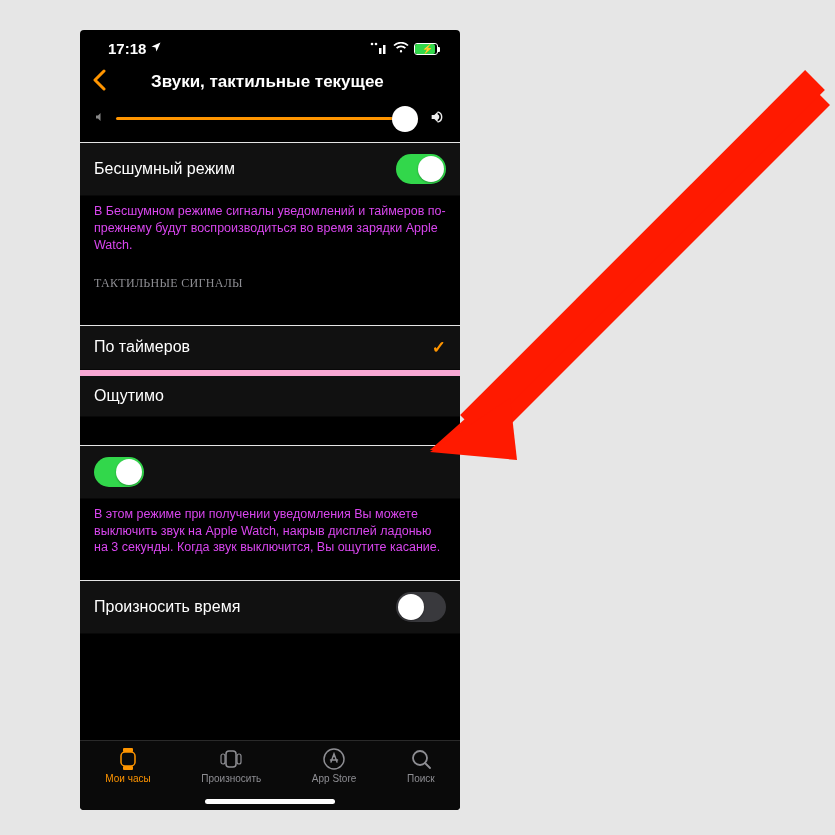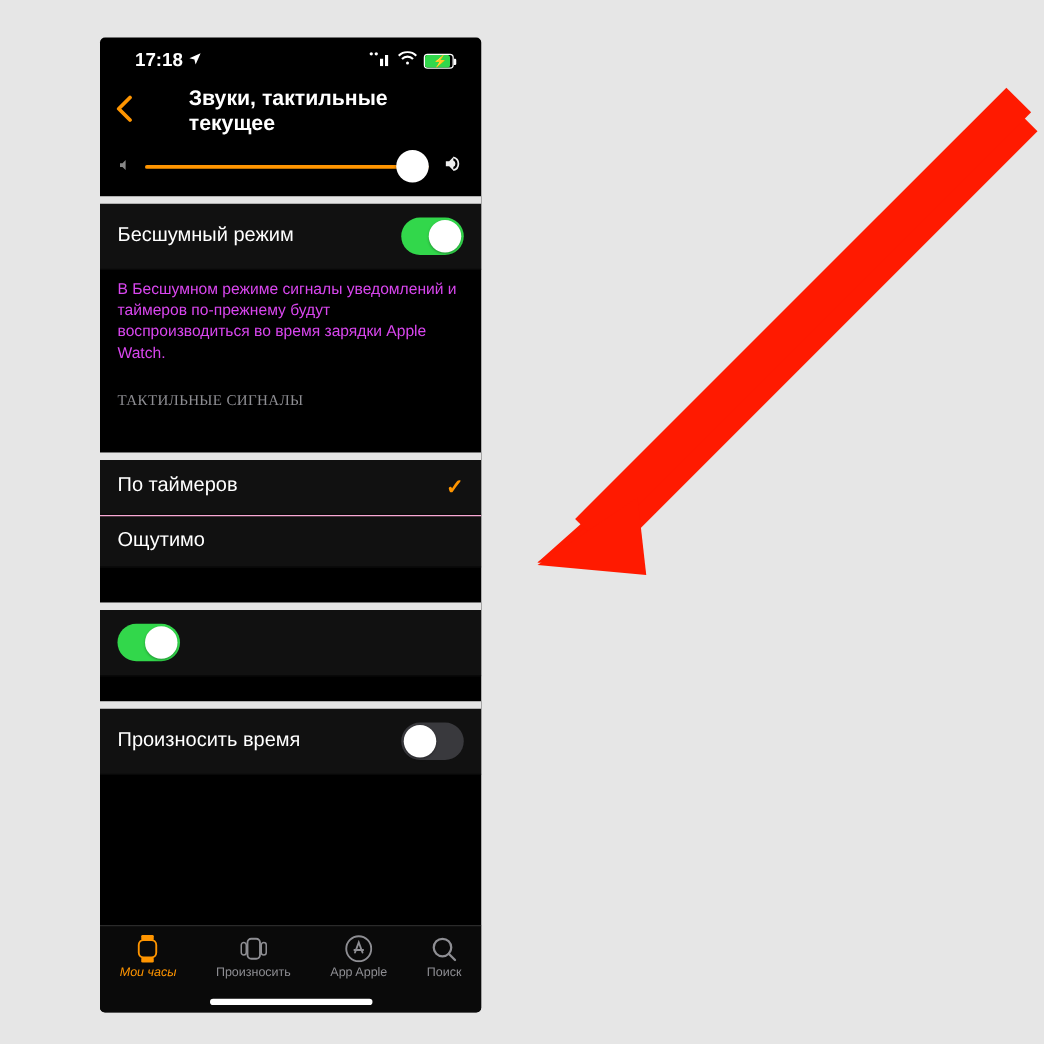--- a/index.html
+++ b/index.html
@@ -6,21 +6,21 @@
   html, body { width: 835px; height: 835px; }
   body {
     background: #e6e6e6;
     font-family: -apple-system, "Helvetica Neue", Arial, sans-serif;
     position: relative;
   }
   .phone {
     position: absolute;
     left: 80px;
     top: 30px;
-    width: 305px;
+    width: 380px;
     height: 780px;
     background: #000;
     border-radius: 4px;
     overflow: hidden;
     color: #fff;
   }
   
   .status-bar {
     display: flex;
     justify-content: space-between;
@@ -64,28 +64,28 @@
     position:absolute; right:0; top:50%; transform:translate(0,-50%);
     width:26px; height:26px; background:#fff; border-radius:50%;
     box-shadow:0 1px 3px rgba(0,0,0,.4);
   }
   .vol-icon { font-size:13px; color:#aaa; }
   .vol-icon.max { font-size:15px; color:#eee; }
   
   .group-sep { height:28px; }
   .cell {
     background:#111;
-    border-top:6px solid #e5e5e5;
+    border-top:1px solid #e5e5e5;
     border-bottom:1px solid #080808;
     padding: 11px 14px;
     display:flex; align-items:center; justify-content:space-between;
     font-size:16px;
     color:#fff;
   }
-  .cell + .cell { border-top:1px solid #f9a8d4; }
+  .cell + .cell { border-top:6px solid #f9a8d4; }
   .footer-text {
     color:#d946ef;
     font-size:12.5px;
     line-height:1.35;
     padding: 7px 14px 4px 14px;
   }
   .header-text {
     color:#8e8e93;
     font-size:12px;
     padding: 18px 14px 6px 14px;
@@ -107,21 +107,21 @@
   .toggle.off .knob { left:2px; }
   
   .tabbar {
     position:absolute; left:0; right:0; bottom:0; height:70px;
     border-top:1px solid #2a2a2a;
     display:flex; justify-content:space-around; align-items:flex-start;
     padding-top:6px;
     background:#0a0a0a;
   }
   .tab { display:flex; flex-direction:column; align-items:center; gap:2px; color:#8e8e93; font-size:10px; }
-  .tab.active { color:#ff9500;font-style:italic; }
+  .tab.active { color:#ff9500; }
   .tab-icon { height:24px; display:flex; align-items:center; justify-content:center; font-size:20px; }
   .home-indicator {
     position:absolute; bottom:6px; left:50%; transform:translateX(-50%);
     width:130px; height:5px; background:#fff; border-radius:3px;
   }
   
   .annotation-arrow {
     position:absolute;
     left:395px; top:50px;
     pointer-events:none;
@@ -207,20 +207,21 @@
     <span>Ощутимо</span>
   </div>
 
   <div class="group-sep"></div>
 
   <div class="cell">
     <span class="toggle on">
         <span class="knob"></span>
       </span>
   </div>
+  <div class="footer-text">В этом режиме при получении уведомления Вы можете выключить звук на Apple Watch, накрыв дисплей ладонью на 3 секунды. Когда звук выключится, Вы ощутите касание.</div>
 
   <div class="group-sep" style="height:20px"></div>
 
   <div class="cell">
     <span>Произносить время</span>
     <span class="toggle off">
         <span class="knob"></span>
       </span>
   </div>
 
@@ -245,21 +246,21 @@
       </span>
       <span>Произносить</span>
     </div>
     <div class="tab">
       <span class="tab-icon">
         <svg width="22" height="22" viewBox="0 0 22 22">
             <circle cx="11" cy="11" r="10" fill="none" stroke="#8e8e93" stroke-width="1.5"></circle>
             <path d="M8 14l3-8 3 8M7.5 12h7" stroke="#8e8e93" stroke-width="1.5" fill="none" stroke-linecap="round"></path>
           </svg>
       </span>
-      <span>App Apple</span>
+      <span>App Store</span>
     </div>
     <div class="tab">
       <span class="tab-icon">
         <svg width="22" height="22" viewBox="0 0 22 22">
             <circle cx="10" cy="10" r="7" fill="none" stroke="#8e8e93" stroke-width="1.8"></circle>
             <line x1="15" y1="15" x2="20" y2="20" stroke="#8e8e93" stroke-width="1.8" stroke-linecap="round"></line>
           </svg>
       </span>
       <span>Поиск</span>
     </div>

